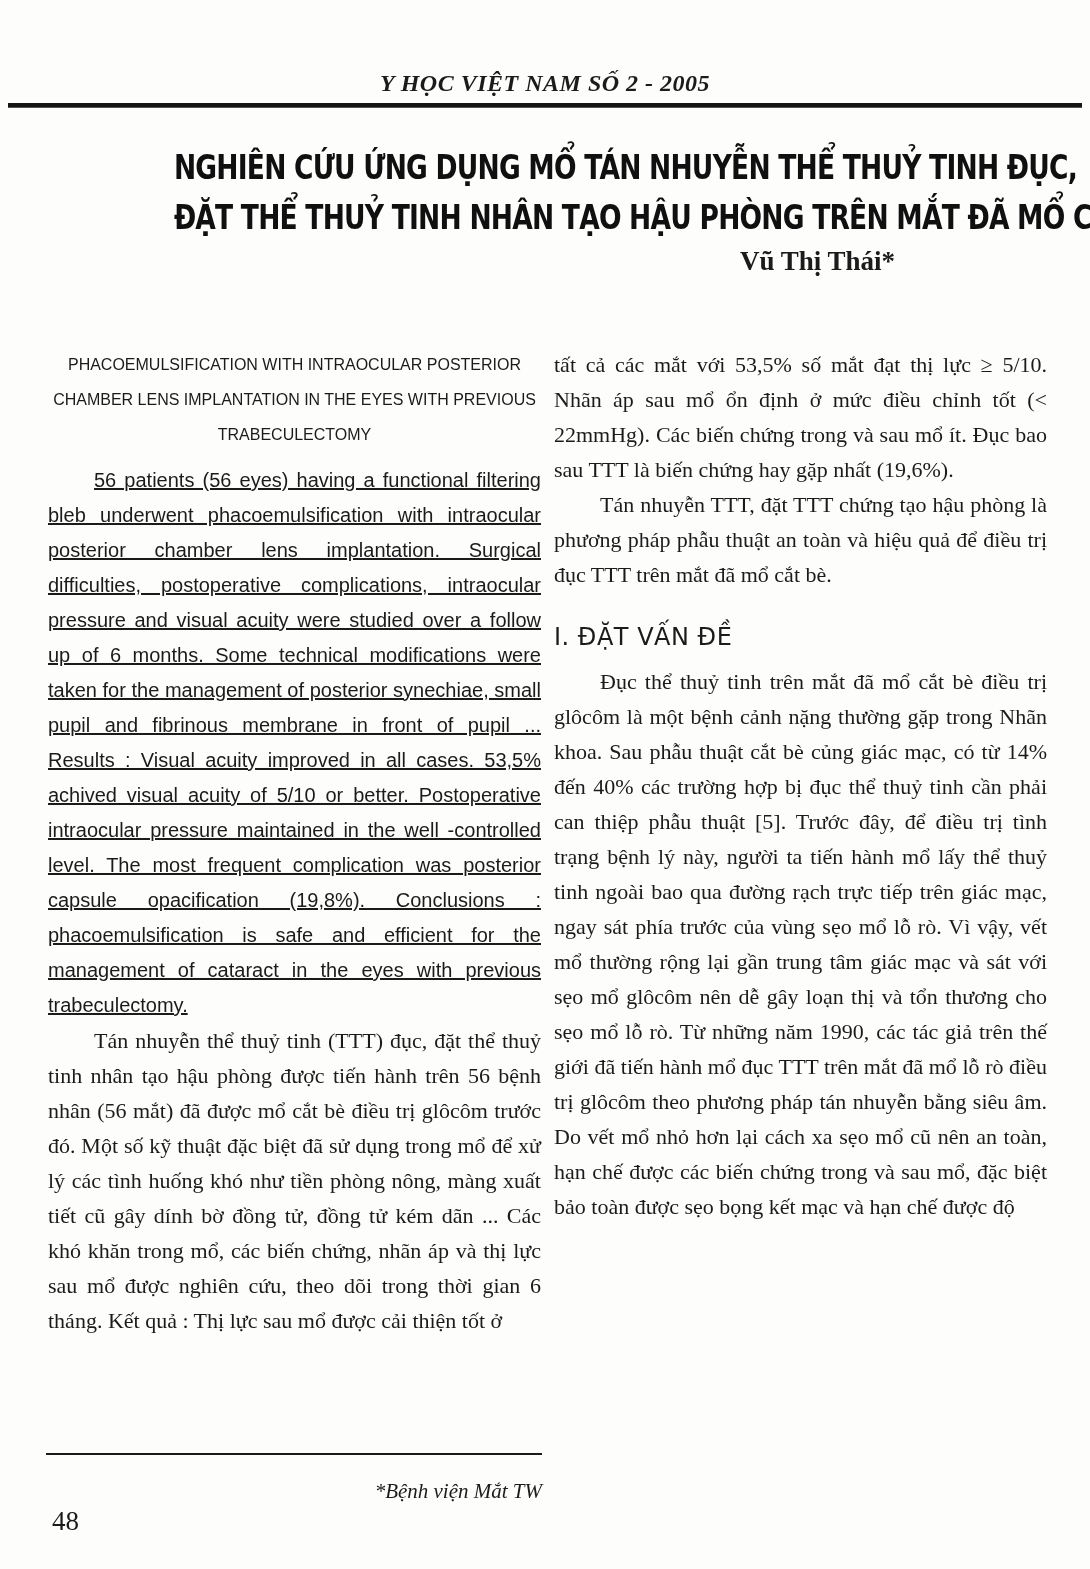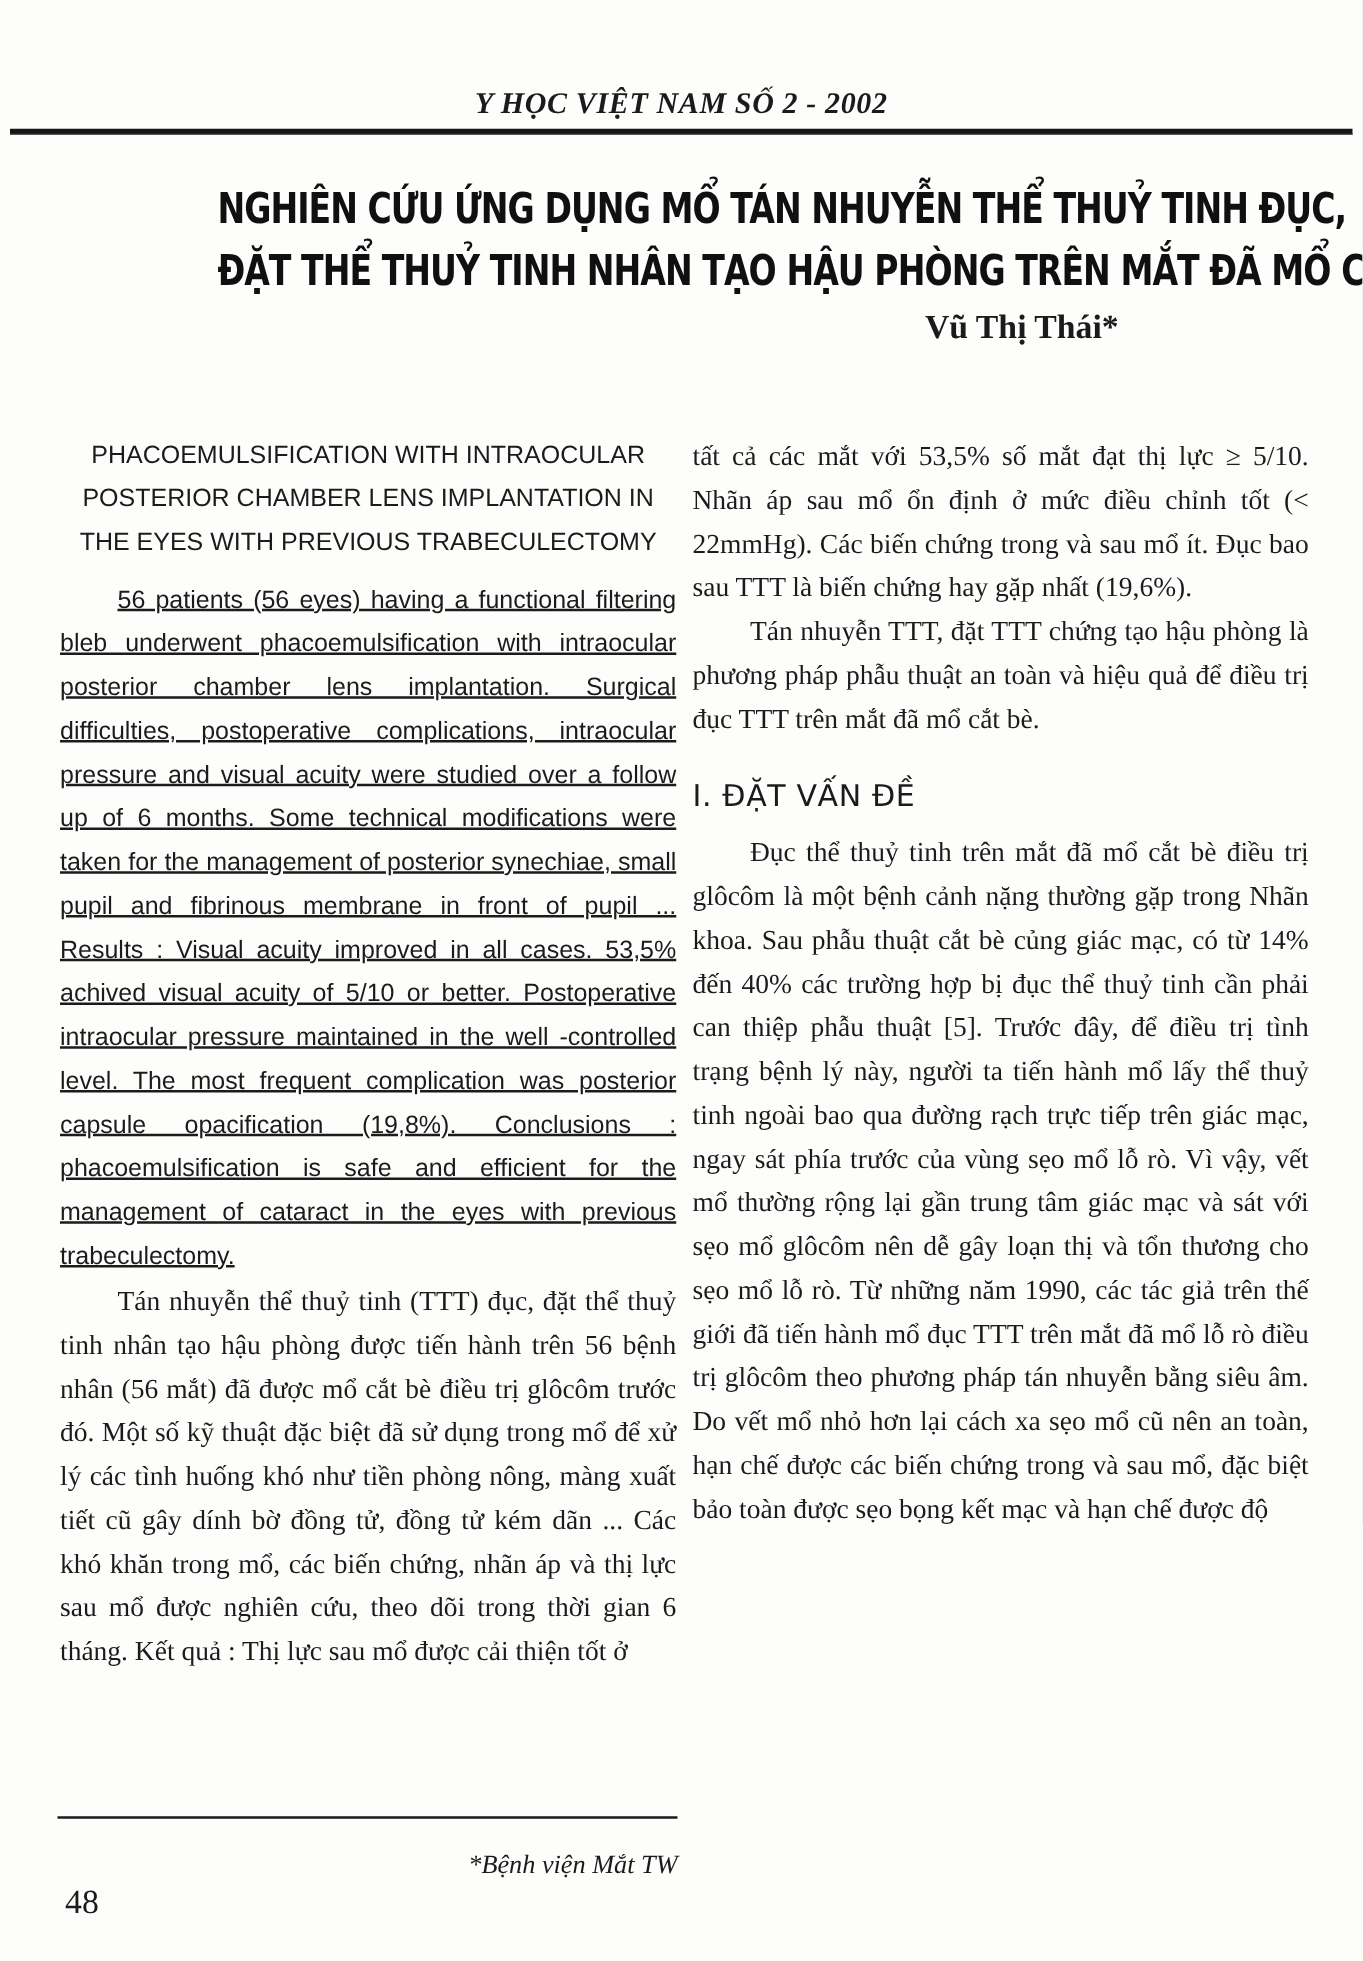--- a/index.html
+++ b/index.html
@@ -89,21 +89,21 @@
   .summary-heading {
     font-family: "DejaVu Sans", sans-serif;
     font-weight: bold;
     font-size: 24px;
     letter-spacing: 1px;
     margin: 0 0 17px 4px;
     text-align: left;
   }
   .summary-title {
     font-family: "Liberation Sans", sans-serif;
-    font-size: 20px;
+    font-size: 16px;
     line-height: 35px;
     text-align: center;
     margin: 0 0 11px 0;
   }
   .text-en {
     font-family: "Liberation Sans", sans-serif;
     font-size: 20px;
     line-height: 35px;
     margin: 0;
     text-indent: 46px;
@@ -146,21 +146,21 @@
     left: 52px;
     font-family: "Liberation Serif", serif;
     font-size: 27px;
   }
 </style>
 </head>
 <body>
 
 <div class="page">
 
-  <div class="journal-header">Y HỌC VIỆT NAM SỐ 2 - 2002</div>
+  <div class="journal-header">Y HỌC VIỆT NAM SỐ 2 - 2005</div>
 
   <div class="header-rule"></div>
 
   <h1 class="article-title">
     <span class="tline">NGHIÊN CỨU ỨNG DỤNG MỔ TÁN NHUYỄN THỂ THUỶ TINH ĐỤC,</span>
     <span class="tline">ĐẶT THỂ THUỶ TINH NHÂN TẠO HẬU PHÒNG TRÊN MẮT ĐÃ MỔ CẮT BÈ</span>
   </h1>
 
   <div class="author">Vũ Thị Thái*</div>
 

